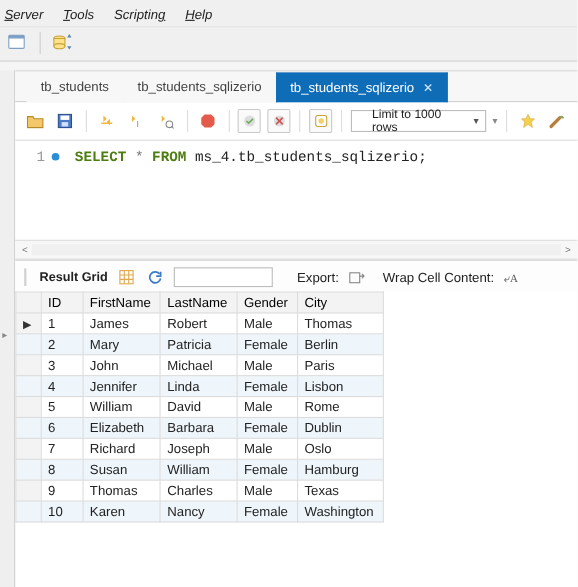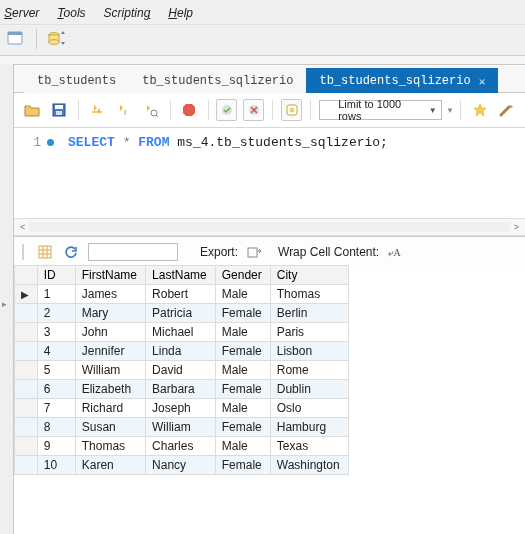--- a/index.html
+++ b/index.html
@@ -47,26 +47,24 @@
     font-size:9px; color:#888;
   }
   .main-area {
     position:absolute;
     left:14px; right:0; top:64px; bottom:0;
     background:#fff;
     border-top:1px solid #c8c8c8;
   }
   .tabbar {
     display:flex;
-    align-items:flex-end;
     background:#f7f7f7;
     height:28px;
     padding-left:10px;
     border-bottom:1px solid #c8c8c8;
-    font-family:Liberation Mono, monospace;
   }
   .tab {
     padding:5px 12px 5px 12px;
     font-size:12px;
     color:#444;
     background:#f7f7f7;
     border:1px solid transparent;
     border-bottom:none;
     position:relative;
     top:1px;
@@ -127,21 +125,21 @@
     color:#999;
     position:relative;
   }
   .gutter .ln { line-height:18px; }
   .gutter .dot {
     display:inline-block; width:7px; height:7px;
     background:#2b8fd6; border-radius:50%;
     margin-left:6px; vertical-align:middle;
   }
   .code { padding-left:8px; line-height:18px; }
-  .kw { color:#3b82f6; font-weight:600; }
+  .kw { color:#4d7c0f; font-weight:600; }
   .op { color:#777; }
   .ident { color:#222; }
   .hscroll {
     height:18px;
     border-top:1px solid #ddd;
     border-bottom:1px solid #ddd;
     background:#f7f7f7;
     display:flex; align-items:center;
     padding:0 2px;
   }
@@ -331,20 +329,21 @@
   </div>
 
   <div class="hscroll">
     <span class="arrow">&lt;</span>
     <div class="track"></div>
     <span class="arrow">&gt;</span>
   </div>
 
   <div class="results-toolbar">
     <div style="width:6px;border-left:2px solid #d0d0d0;height:16px"></div>
+    <span class="lbl">Result Grid</span>
     <div class="small-icon">
         <svg width="14" height="14">
           <rect x="1" y="1" width="12" height="12" fill="none" stroke="#e0a94e"></rect>
           <line x1="1" y1="5" x2="13" y2="5" stroke="#e0a94e"></line>
           <line x1="1" y1="9" x2="13" y2="9" stroke="#e0a94e"></line>
           <line x1="5" y1="1" x2="5" y2="13" stroke="#e0a94e"></line>
           <line x1="9" y1="1" x2="9" y2="13" stroke="#e0a94e"></line>
         </svg>
       </div>
     <div class="small-icon">

